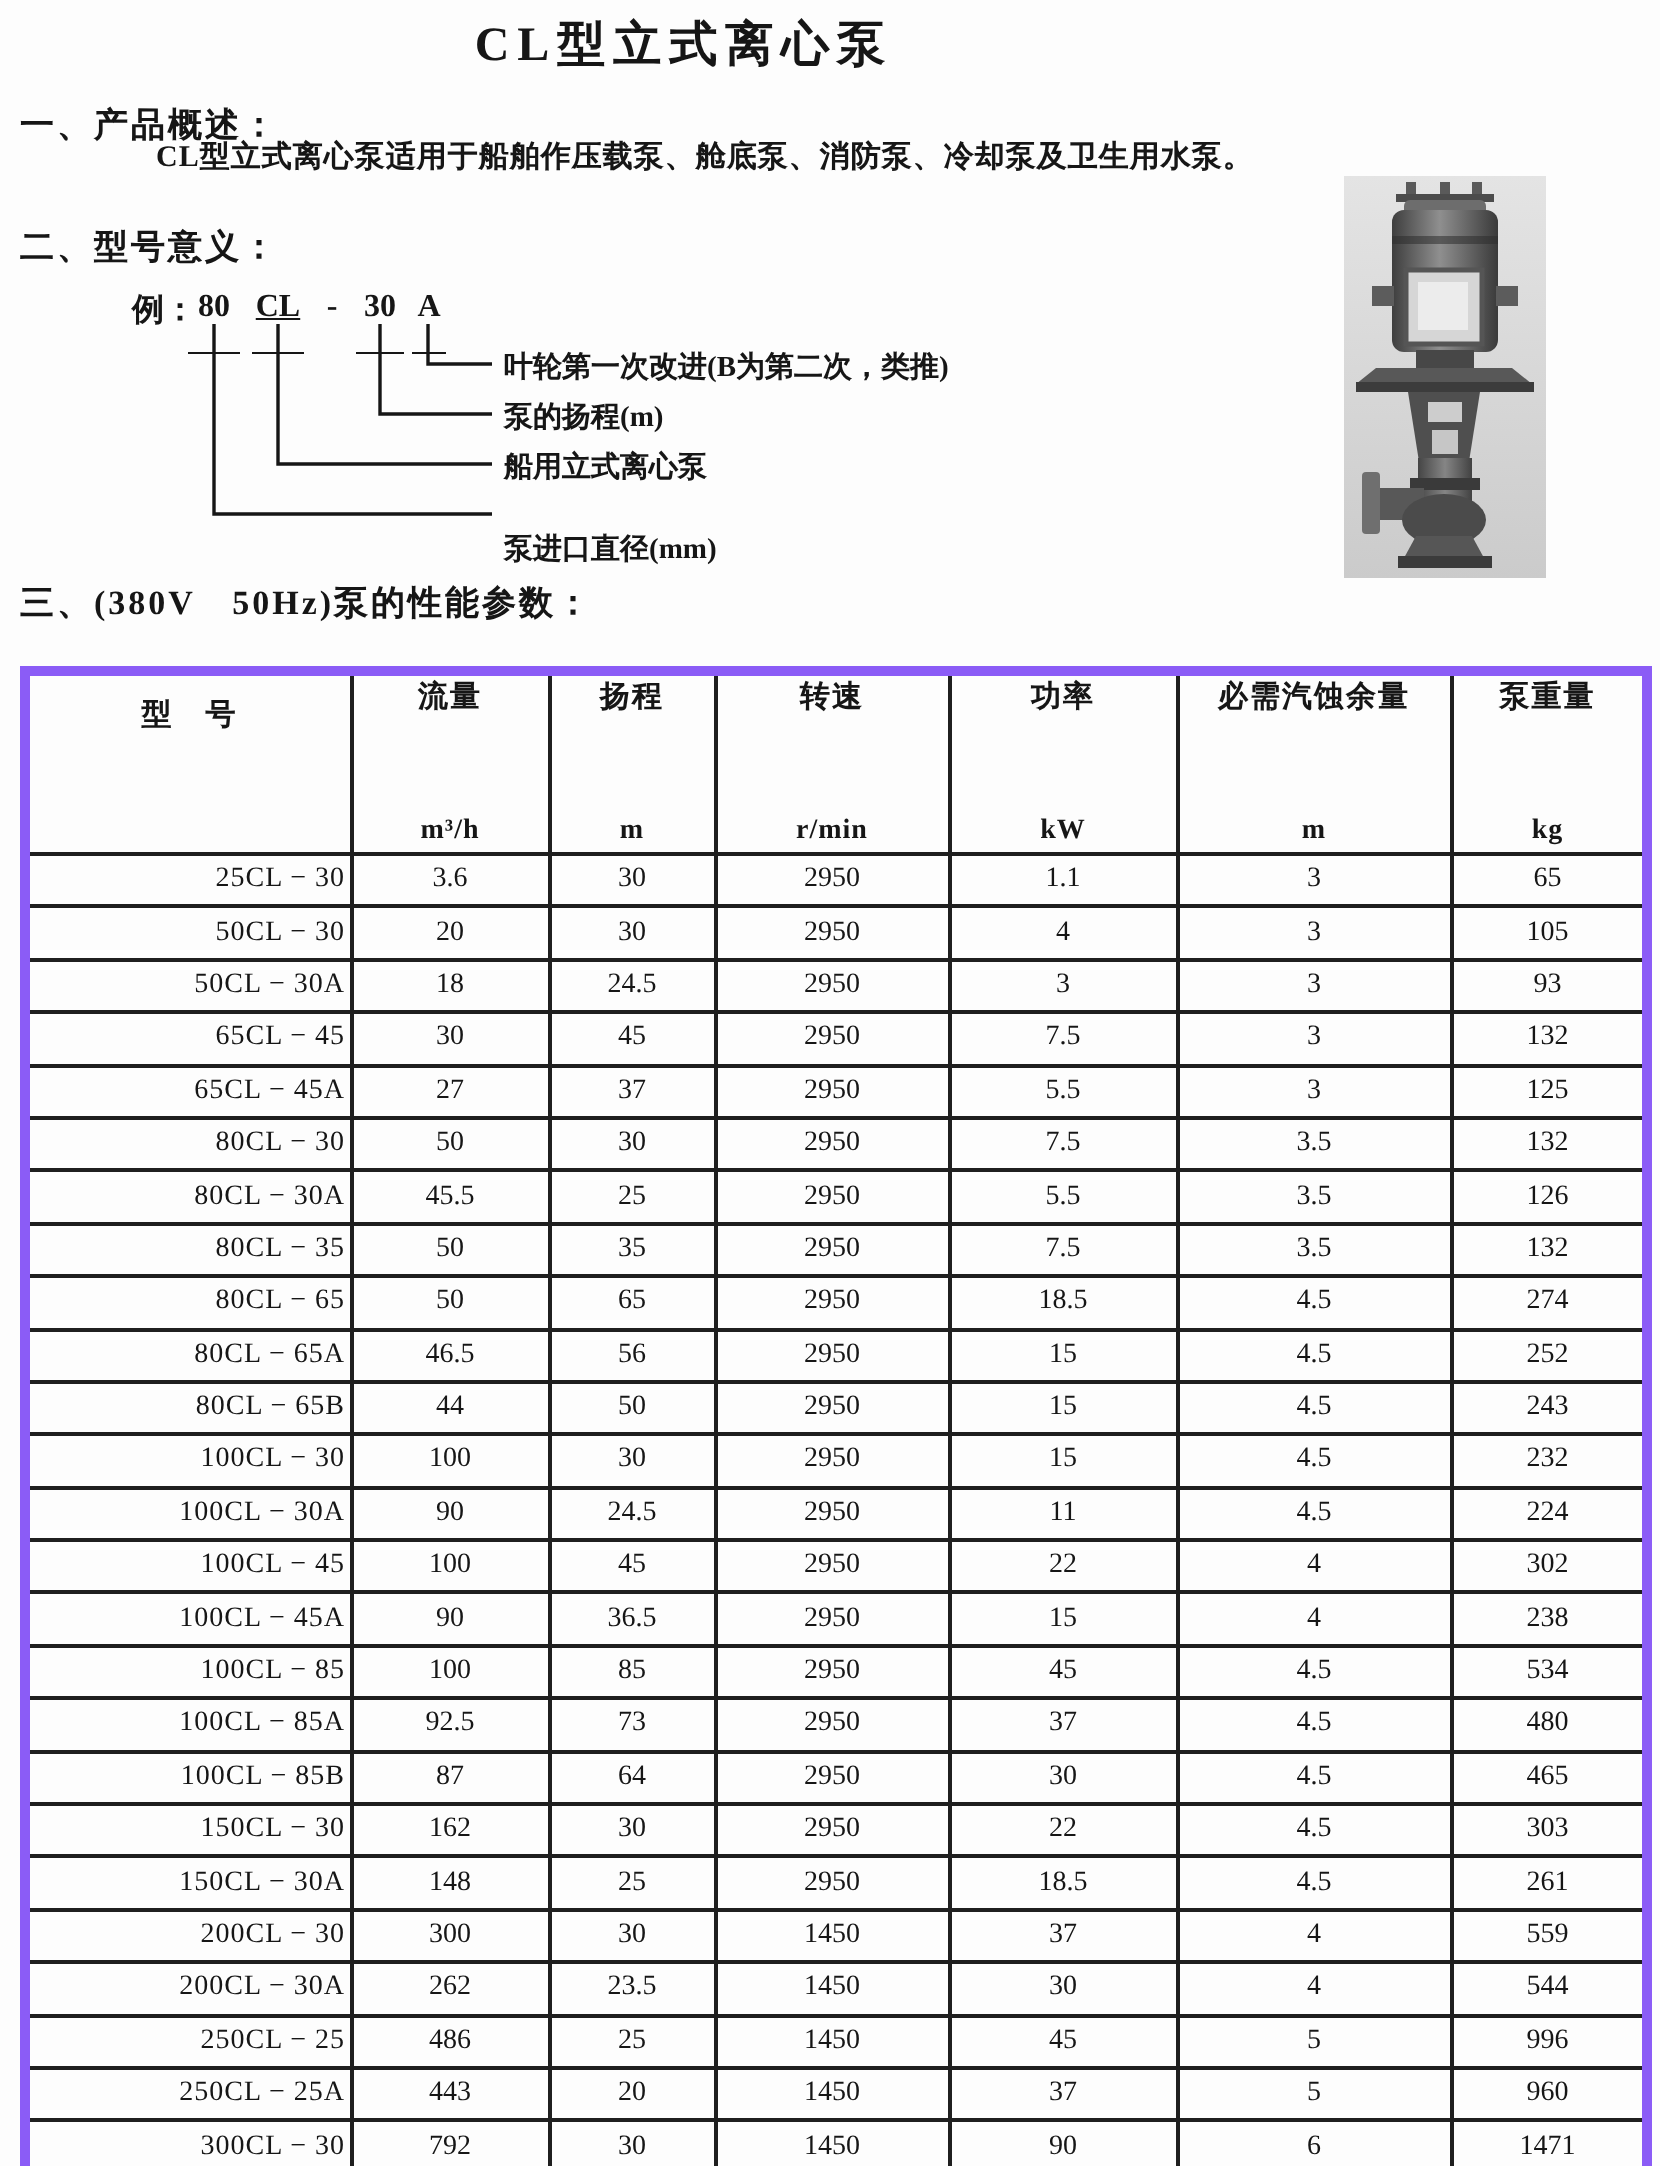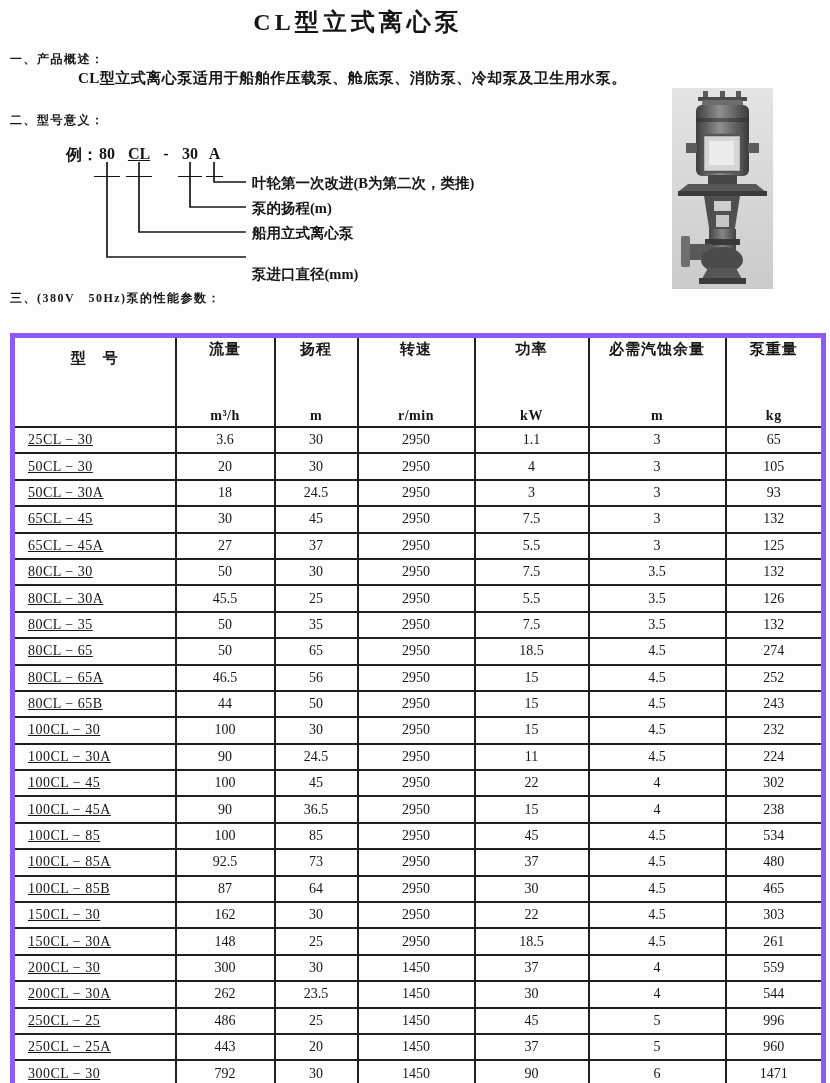--- a/index.html
+++ b/index.html
@@ -5,24 +5,24 @@
   * { margin:0; padding:0; box-sizing:border-box; }
   html,body { background:#ffffff; }
   body {
     width:830px; height:1083px; position:relative; overflow:hidden;
     font-family:"Liberation Serif","DejaVu Serif",serif;
     color:#161616;
   }
   .page { position:absolute; left:0; top:0; width:830px; height:1083px; background:#fdfdfd; }
 
   .doc-title {
-    position:absolute; left:16px; top:6px; width:684px; text-align:center;
+    position:absolute; left:0; top:6px; width:684px; text-align:center;
     font-size:24px; font-weight:bold; letter-spacing:4px;
   }
-  .sec-heading { position:absolute; font-size:12px; font-weight:bold; letter-spacing:1.5px; }
+  .sec-heading { position:absolute; font-size:17px; font-weight:bold; letter-spacing:1.5px; }
   .sec-heading.h1 { left:10px; top:51px; }
   .sec-heading.h2 { left:10px; top:112px; }
   .sec-heading.h3 { left:10px; top:290px; }
   .overview-body {
     position:absolute; left:78px; top:69px; width:600px;
     font-size:15px; font-weight:600; letter-spacing:0.5px;
   }
 
   
   .example-line { position:absolute; top:145px; left:0; height:22px; font-size:16px; font-weight:600; }
@@ -51,21 +51,21 @@
     border:5px solid #8b5cf6;
   }
   .perf-table th, .perf-table td {
     border:2px solid #1f1f1f; text-align:center; vertical-align:middle;
     font-size:14px; overflow:hidden;
   }
   .perf-table th { height:48px; font-weight:600; padding:2px 0; }
   .perf-table td { height:26.4px; padding:0 2px; }
   .th-name { display:block; font-size:15px; letter-spacing:1px; line-height:19px; }
   .th-unit { display:block; font-size:14px; letter-spacing:0.5px; line-height:17px; font-weight:600;margin-top:48px; }
-  .perf-table td.model-col { text-align:left; padding-left:13px; letter-spacing:0.5px;text-decoration:underline; }
+  .perf-table td.model-col { text-align:right; padding-left:13px; letter-spacing:0.5px; }
 </style>
 </head>
 <body>
 
 <div class="page">
 
   <div class="doc-title">CL型立式离心泵</div>
 
   <div class="sec-heading h1">一、产品概述：</div>
   <div class="overview-body">CL型立式离心泵适用于船舶作压载泵、舱底泵、消防泵、冷却泵及卫生用水泵。</div>

